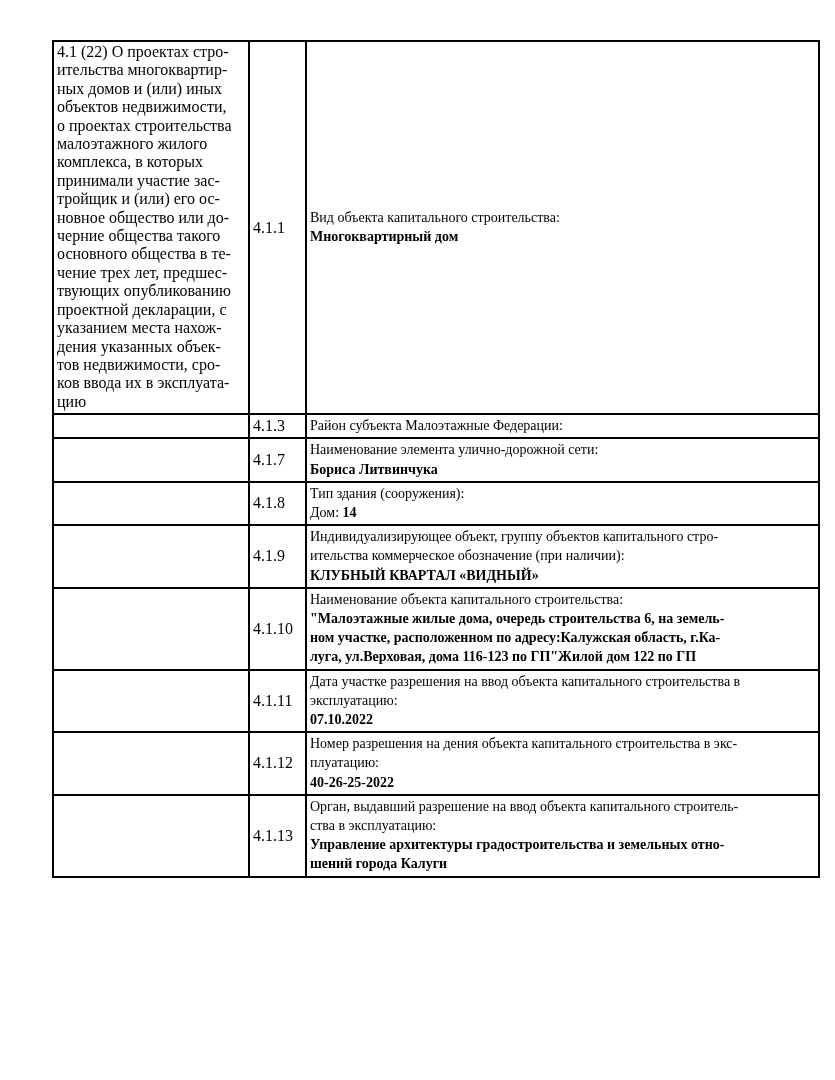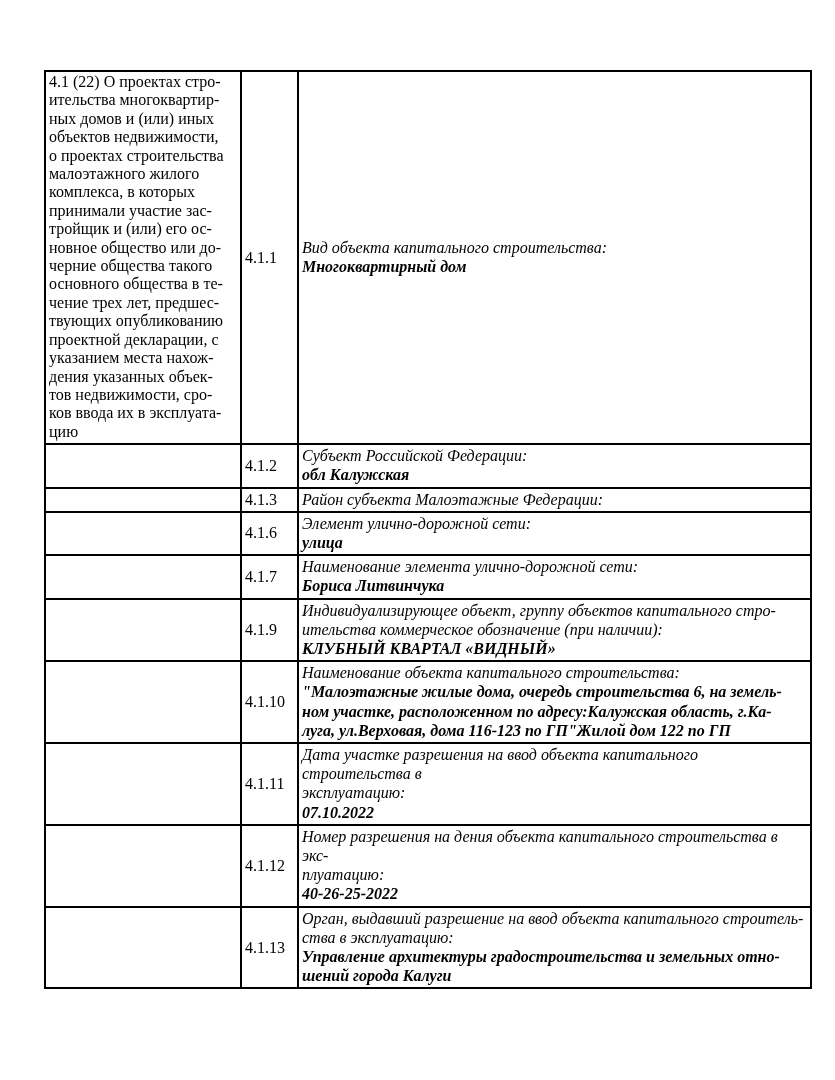--- a/index.html
+++ b/index.html
@@ -12,23 +12,22 @@
     color: #000000;
   }
   .page {
     position: relative;
     width: 835px;
     height: 1080px;
     overflow: hidden;
   }
   .doc {
     position: absolute;
-    left: 44px;
+    left: 52px;
     top: 40px;
-    margin-top: 30px;
   }
   table.decl {
     border-collapse: collapse;
     table-layout: fixed;
     width: 748px;
     background: #ffffff;
   }
   table.decl td {
     border: 2px solid #000000;
     padding: 1px 3px 2px 3px;
@@ -45,23 +44,22 @@
     width: 49px;
     vertical-align: middle;
     font-size: 16px;
     line-height: 19px;
     text-align: left;
     padding-left: 2px;
   }
   td.c3 {
     width: 505px;
     vertical-align: middle;
-    font-size: 16px;
+    font-size: 14px;
     line-height: 19.2px;
-    font-style: italic;
   }
   .label, .value {
     white-space: pre-line;
   }
   .value b, .value .bold {
     font-weight: bold;
   }
   .prefix {
     font-weight: normal;
   }
@@ -95,47 +93,39 @@
 ков ввода их в эксплуата-
 цию</td>
         <td class="c2">4.1.1</td>
         <td class="c3">
           <div class="label">Вид объекта капитального строительства:</div>
           <div class="value"><b>Многоквартирный дом</b></div>
         </td>
       </tr>
       <tr>
         <td class="c1"></td>
-        <td class="c2">4.1.2</td>
-        <td class="c3">
-          <div class="label">Субъект Российской Федерации:</div>
-          <div class="value"><b>обл Калужская</b></div>
-        </td>
-      </tr>
-      <tr>
-        <td class="c1"></td>
         <td class="c2">4.1.3</td>
         <td class="c3">
           <div class="label">Район субъекта Малоэтажные Федерации:</div>
-        </td>
-      </tr>
-      <tr>
-        <td class="c1"></td>
-        <td class="c2">4.1.6</td>
-        <td class="c3">
-          <div class="label">Элемент улично-дорожной сети:</div>
-          <div class="value"><b>улица</b></div>
         </td>
       </tr>
       <tr>
         <td class="c1"></td>
         <td class="c2">4.1.7</td>
         <td class="c3">
           <div class="label">Наименование элемента улично-дорожной сети:</div>
           <div class="value"><b>Бориса Литвинчука</b></div>
+        </td>
+      </tr>
+      <tr>
+        <td class="c1"></td>
+        <td class="c2">4.1.8</td>
+        <td class="c3">
+          <div class="label">Тип здания (сооружения):</div>
+          <div class="value"><span class="prefix">Дом: </span><b>14</b></div>
         </td>
       </tr>
       <tr>
         <td class="c1"></td>
         <td class="c2">4.1.9</td>
         <td class="c3">
           <div class="label">Индивидуализирующее объект, группу объектов капитального стро-
 ительства коммерческое обозначение (при наличии):</div>
           <div class="value"><b>КЛУБНЫЙ КВАРТАЛ «ВИДНЫЙ»</b></div>
         </td>

